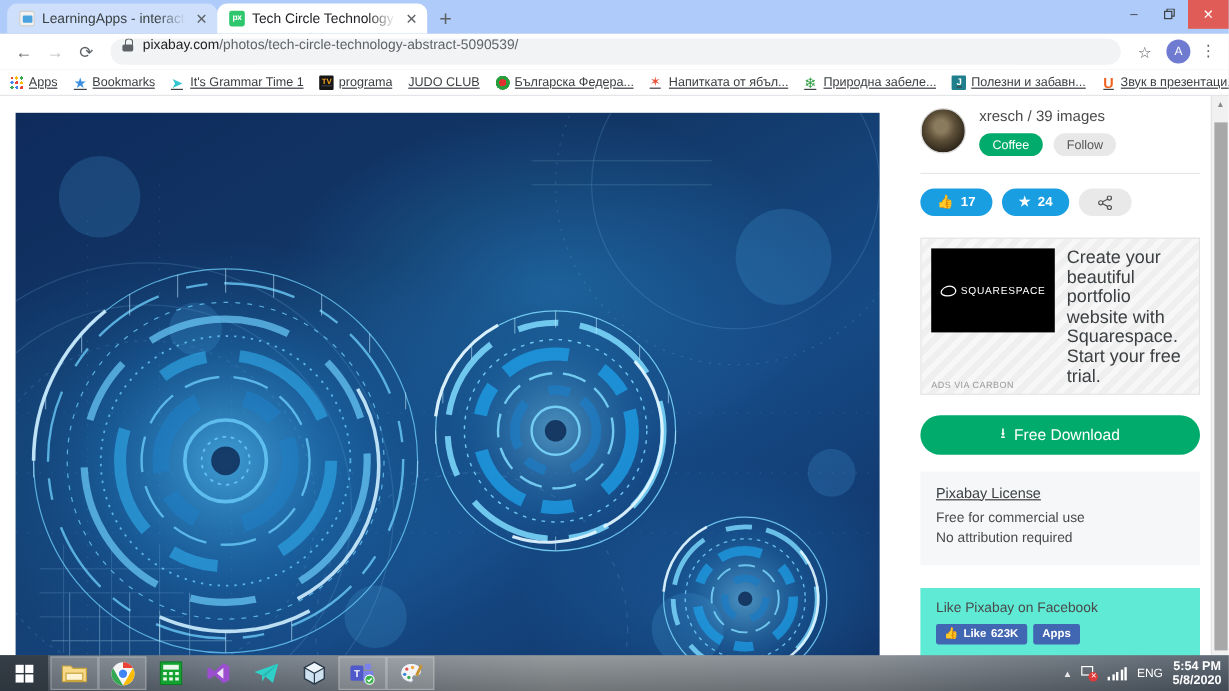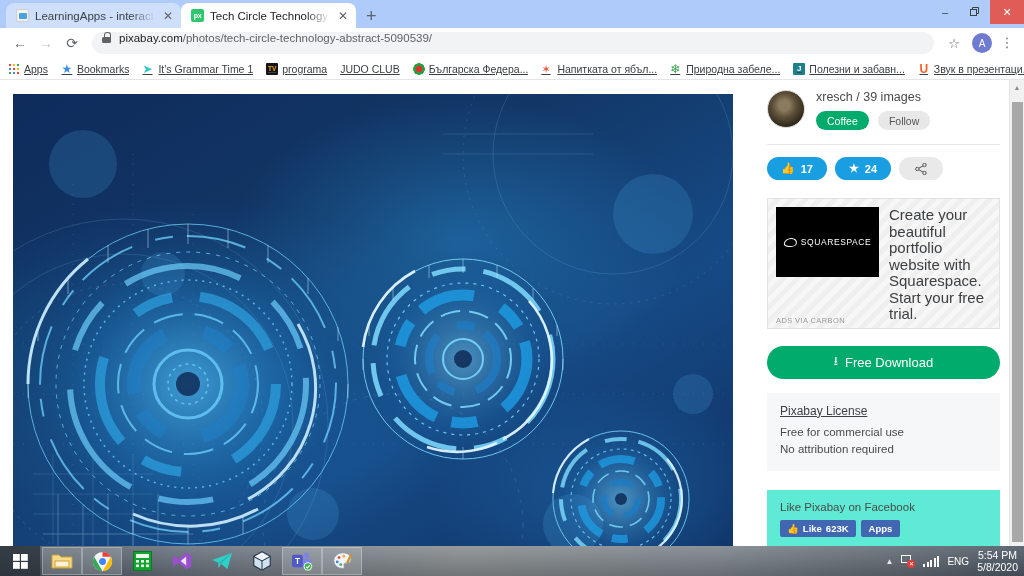--- a/index.html
+++ b/index.html
@@ -184,21 +184,21 @@
                linear-gradient(#fff,#fff) 0 0/6.8px 6.8px no-repeat,
                linear-gradient(#fff,#fff) 8.2px 0/6.8px 6.8px no-repeat,
                linear-gradient(#fff,#fff) 0 8.2px/6.8px 6.8px no-repeat,
                linear-gradient(#fff,#fff) 8.2px 8.2px/6.8px 6.8px no-repeat; }
   .tasks { display:flex; align-items:center; gap:0; position:relative; z-index:2; margin-left:2px; }
   .tk { width:40px; height:28px; display:flex; align-items:center; justify-content:center;
         position:relative; }
   .tk.open { background:rgba(255,255,255,0.17); border:1px solid rgba(255,255,255,0.28); }
   .tray { margin-left:auto; display:flex; align-items:center; gap:8px; padding-right:6px;
           position:relative; z-index:2; color:#fff; font-size:10px; }
-  .tray-clock { text-align:center; line-height:12px; font-size:10.5px; }
+  .tray-clock { text-align:center; line-height:12px; font-size:10.5px;font-weight:bold; }
   .tray-caret { font-size:8px; color:#e8e8e8; }
   .sigbars { display:flex; align-items:flex-end; gap:1.5px; height:11px; }
   .sigbars i { width:2px; background:#fff; display:block; }
   .netico { position:relative; width:14px; height:12px; }
   .netico .mon { position:absolute; left:0; top:0; width:10px; height:8px; border:1.6px solid #fff; }
   .netico .err { position:absolute; right:0; bottom:-1px; width:8px; height:8px; border-radius:50%;
                  background:#e03b3b; color:#fff; font-size:6px; line-height:8px; text-align:center; }
 </style>
 </head>
 <body>

